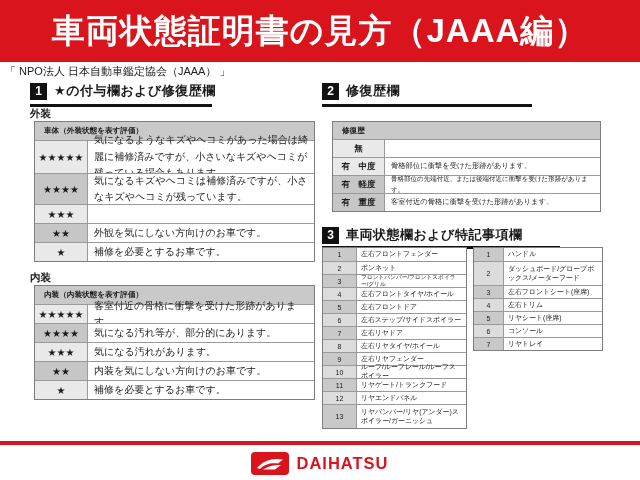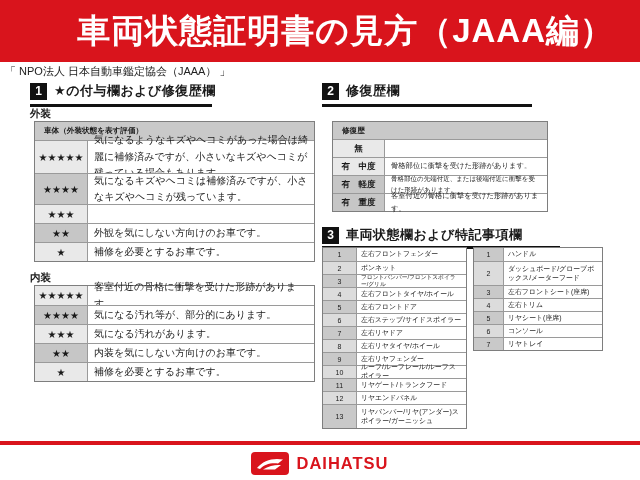--- a/index.html
+++ b/index.html
@@ -3,21 +3,21 @@
 <meta charset="utf-8">
 <style>
   * { margin:0; padding:0; box-sizing:border-box; }
   html,body { width:640px; height:480px; }
   body { font-family:"Liberation Sans","DejaVu Sans",sans-serif; background:#ffffff; color:#1a1a1a; position:relative; overflow:hidden; }
 
   .page { position:absolute; inset:0; width:640px; height:480px; background:#fff; }
 
   
   .hdr { position:absolute; left:0; top:0; width:640px; height:62px; background:#d9141c;
-         display:flex; align-items:center; justify-content:flex-end; padding:0 26px; }
+         display:flex; align-items:center; justify-content:center; padding:0 26px; }
   .hdr span { color:#fff; font-weight:800; font-size:33px; letter-spacing:1px; white-space:nowrap; }
 
   .subtitle { position:absolute; left:5px; top:64px; font-size:11px; color:#222; }
 
   
   .sec { position:absolute; display:flex; align-items:center; gap:7px;
          border-bottom:3px solid #111; padding-bottom:4px; }
   .sec .num { width:17px; height:17px; background:#111; color:#fff; font-weight:bold; font-size:12px;
               display:flex; align-items:center; justify-content:center; flex-shrink:0; }
   .sec .ttl { font-weight:800; font-size:13px; letter-spacing:0.5px; white-space:nowrap; }
@@ -90,20 +90,21 @@
       <div class="desccell">外観を気にしない方向けのお車です。</div>
     </div>
     <div class="trow" style="height:19px;">
       <div class="keycell stars shadeA" style="width:53px;">★</div>
       <div class="desccell">補修を必要とするお車です。</div>
     </div>
   </div>
 
   <div class="area-label" style="left:30px; top:271px;">内装</div>
   <div class="tbl" style="left:34px; top:285px; width:281px;">
+    <div class="trow thead" style="height:18px;">内装（内装状態を表す評価）</div>
     <div class="trow" style="height:19px;">
       <div class="keycell stars shadeA" style="width:53px;">★★★★★</div>
       <div class="desccell">客室付近の骨格に衝撃を受けた形跡があります。</div>
     </div>
     <div class="trow" style="height:19px;">
       <div class="keycell stars shadeB" style="width:53px;">★★★★</div>
       <div class="desccell">気になる汚れ等が、部分的にあります。</div>
     </div>
     <div class="trow" style="height:19px;">
       <div class="keycell stars shadeA" style="width:53px;">★★★</div>
@@ -117,21 +118,21 @@
       <div class="keycell stars shadeA" style="width:53px;">★</div>
       <div class="desccell">補修を必要とするお車です。</div>
     </div>
   </div>
 
   <div class="sec" style="left:322px; top:82px; width:210px;">
     <span class="num">2</span>
     <span class="ttl">修復歴欄</span>
   </div>
 
-  <div class="tbl" style="left:332px; top:121px; width:216px;">
+  <div class="tbl" style="left:332px; top:121px; width:269px;">
     <div class="trow thead" style="height:17px;">修復歴</div>
     <div class="trow" style="height:18px;">
       <div class="keycell shadeA" style="width:52px; font-size:8.5px; font-weight:bold;">無</div>
     </div>
     <div class="trow" style="height:18px;">
       <div class="keycell shadeA" style="width:52px; font-size:8.5px; font-weight:bold;">有　中度</div>
       <div class="desccell" style="font-size:7.3px;">骨格部位に衝撃を受けた形跡があります。</div>
     </div>
     <div class="trow" style="height:18px;">
       <div class="keycell shadeB" style="width:52px; font-size:8.5px; font-weight:bold;">有　軽度</div>

